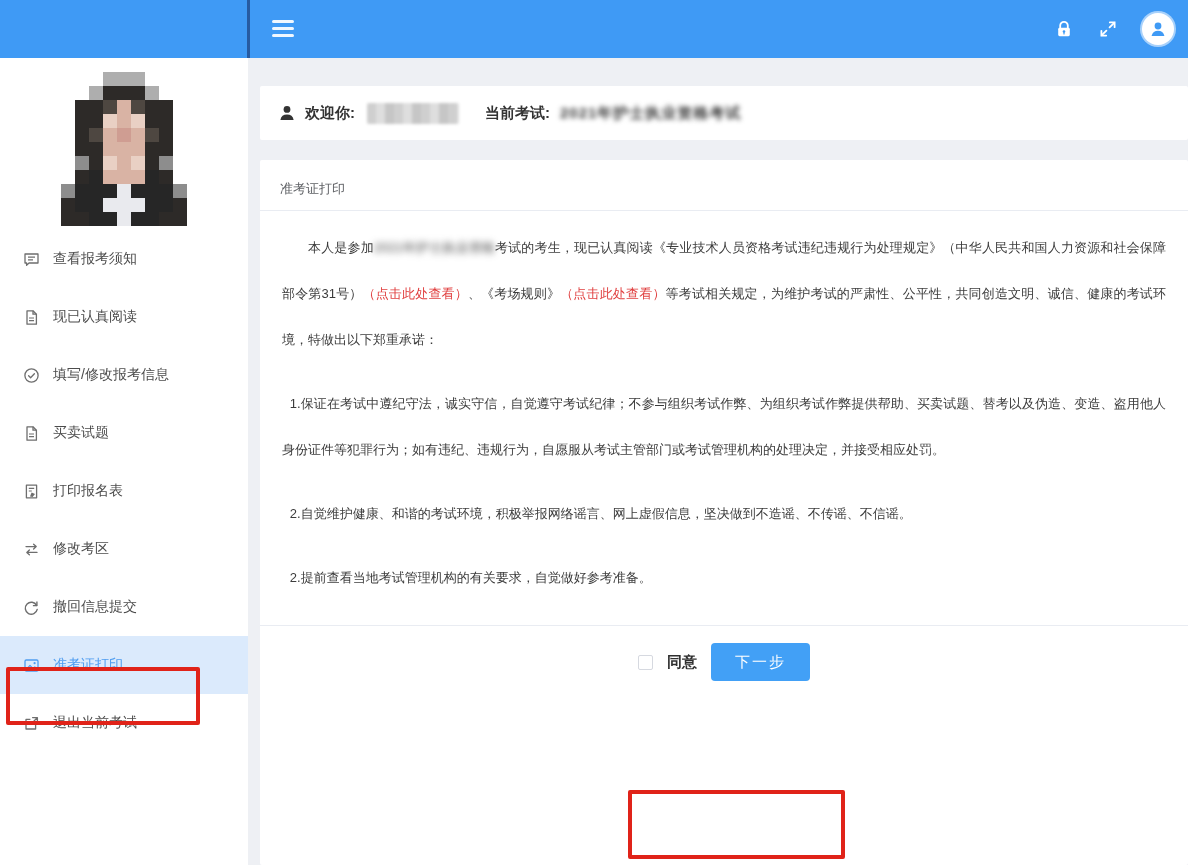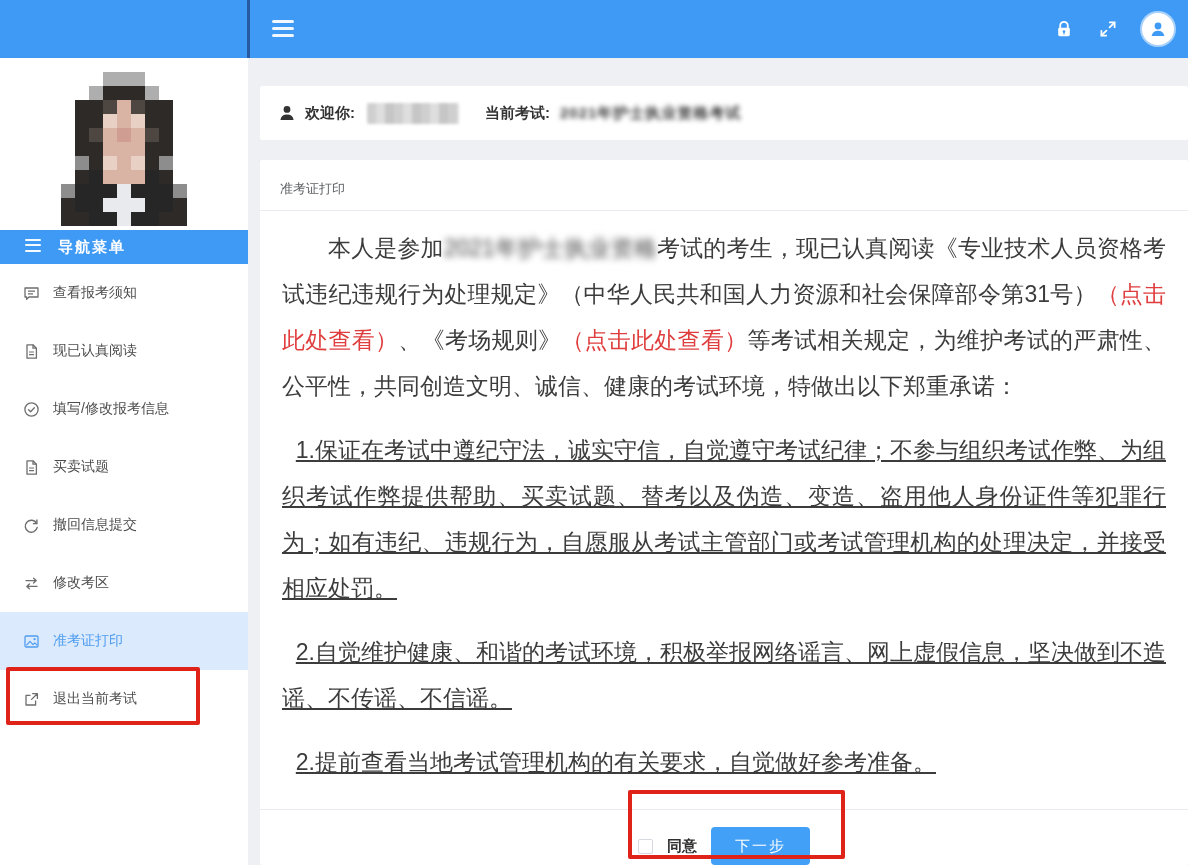--- a/index.html
+++ b/index.html
@@ -69,24 +69,24 @@
   .censored-text{font-weight:bold; color:#3a3a3a; margin-left:10px; filter:blur(2.6px); letter-spacing:1px;}
   .content-card{
     margin:20px 0 0 12px; height:705px; background:#fff; border-radius:2px; overflow:hidden;
   }
   .bc-wrap{padding:19px 20px 12px; border-bottom:1px solid var(--divider);}
   .breadcrumb{font-size:13px; color:#606266;}
   .doc-title{
     text-align:center; margin-top:22px; font-size:28px; font-weight:500; color:#333;
     font-family:"Liberation Serif","DejaVu Serif",serif; letter-spacing:4px;
   }
-  .article{padding:0 22px; margin-top:6px; font-size:23px; line-height:46px; color:#3c3c3c; text-align:justify;}
+  .article{padding:0 22px; margin-top:6px; font-size:13px; line-height:46px; color:#3c3c3c; text-align:justify;}
   .article p{margin:14px 0 18px;}
   .p-first{text-indent:2em;}
-  .p-item{text-indent:0.6em;text-decoration:underline;}
+  .p-item{text-indent:0.6em;}
   .seg-red{color:var(--red-link); cursor:pointer;}
   .seg-censored{filter:blur(3.6px);}
   .footer-divider{border-top:1px solid var(--divider); margin-top:24px;}
   .footer-row{display:flex; justify-content:center; align-items:center; padding-top:17px; gap:14px;}
   .checkbox{
     width:15px; height:15px; border:1px solid #d6d9e0; border-radius:2px; background:#fff;
     display:inline-block; cursor:pointer;
   }
   .agree-label{font-size:15px; font-weight:bold; color:#2f2f2f; cursor:default;}
   .next-btn{
@@ -253,28 +253,20 @@
           <i style="background: rgb(38, 38, 38);"></i>
           <i style="background: rgb(38, 38, 38);"></i>
           <i style="background: rgb(233, 234, 238);"></i>
           <i style="background: rgb(38, 38, 38);"></i>
           <i style="background: rgb(38, 38, 38);"></i>
           <i style="background: rgb(45, 42, 40);"></i>
           <i style="background: rgb(45, 42, 40);"></i>
         </div>
       </div>
   </div>
-  <div class="nav-header">
-    <span class="nh-burger">
-        <b></b>
-        <b></b>
-        <b></b>
-      </span>
-    <span>导航菜单</span>
-  </div>
   <nav class="menu" id="menu">
     <div class="menu-item">
       <svg class="mi-icon" viewBox="0 0 17 17">
         <path d="M2 3h13v9H6l-2.4 2.2V12H2z" fill="none" stroke="currentColor" stroke-width="1.3" stroke-linejoin="round"></path>
         <path d="M5 6.2h7M5 8.8h5" stroke="currentColor" stroke-width="1.2"></path>
       </svg>
       <span>查看报考须知</span>
     </div>
     <div class="menu-item">
       <svg class="mi-icon" viewBox="0 0 17 17">
@@ -294,31 +286,39 @@
     <div class="menu-item">
       <svg class="mi-icon" viewBox="0 0 17 17">
         <path d="M4 1.8h6l3.4 3.4v10H4z" fill="none" stroke="currentColor" stroke-width="1.3" stroke-linejoin="round"></path>
         <path d="M10 1.8v3.4h3.4" fill="none" stroke="currentColor" stroke-width="1.3"></path>
         <path d="M6 9h5M6 11.6h5" stroke="currentColor" stroke-width="1.2"></path>
       </svg>
       <span>买卖试题</span>
     </div>
     <div class="menu-item">
       <svg class="mi-icon" viewBox="0 0 17 17">
+        <path d="M3.4 2.2h10.2v12.6H3.4z" fill="none" stroke="currentColor" stroke-width="1.3" stroke-linejoin="round"></path>
+        <path d="M5.8 5.4h5.4M5.8 8h3" stroke="currentColor" stroke-width="1.2"></path>
+        <path d="M7 13.4l1.6-4 3.4 1.6-2.4 3z" fill="currentColor"></path>
+      </svg>
+      <span>打印报名表</span>
+    </div>
+    <div class="menu-item">
+      <svg class="mi-icon" viewBox="0 0 17 17">
+        <path d="M3 5.6h9.6M10.6 3.2l2.6 2.4-2.6 2.4" fill="none" stroke="currentColor" stroke-width="1.3" stroke-linecap="round" stroke-linejoin="round"></path>
+        <path d="M14 11.4H4.4M6.4 9l-2.6 2.4 2.6 2.4" fill="none" stroke="currentColor" stroke-width="1.3" stroke-linecap="round" stroke-linejoin="round"></path>
+      </svg>
+      <span>修改考区</span>
+    </div>
+    <div class="menu-item">
+      <svg class="mi-icon" viewBox="0 0 17 17">
         <path d="M13.6 6.4a6 6 0 1 0 .6 4" fill="none" stroke="currentColor" stroke-width="1.4" stroke-linecap="round"></path>
         <path d="M13.9 2.6v4h-4" fill="none" stroke="currentColor" stroke-width="1.4" stroke-linejoin="round"></path>
       </svg>
       <span>撤回信息提交</span>
-    </div>
-    <div class="menu-item">
-      <svg class="mi-icon" viewBox="0 0 17 17">
-        <path d="M3 5.6h9.6M10.6 3.2l2.6 2.4-2.6 2.4" fill="none" stroke="currentColor" stroke-width="1.3" stroke-linecap="round" stroke-linejoin="round"></path>
-        <path d="M14 11.4H4.4M6.4 9l-2.6 2.4 2.6 2.4" fill="none" stroke="currentColor" stroke-width="1.3" stroke-linecap="round" stroke-linejoin="round"></path>
-      </svg>
-      <span>修改考区</span>
     </div>
     <div class="menu-item active">
       <svg class="mi-icon" viewBox="0 0 17 17">
         <rect x="2" y="3" width="13" height="11" rx="1.2" fill="none" stroke="currentColor" stroke-width="1.3"></rect>
         <circle cx="11.6" cy="6.2" r="1.1" fill="currentColor"></circle>
         <path d="M3.4 12.4l3.6-4 3 3.2 1.8-1.8 2.6 2.6" fill="none" stroke="currentColor" stroke-width="1.2" stroke-linejoin="round"></path>
       </svg>
       <span>准考证打印</span>
     </div>
     <div class="menu-item">

